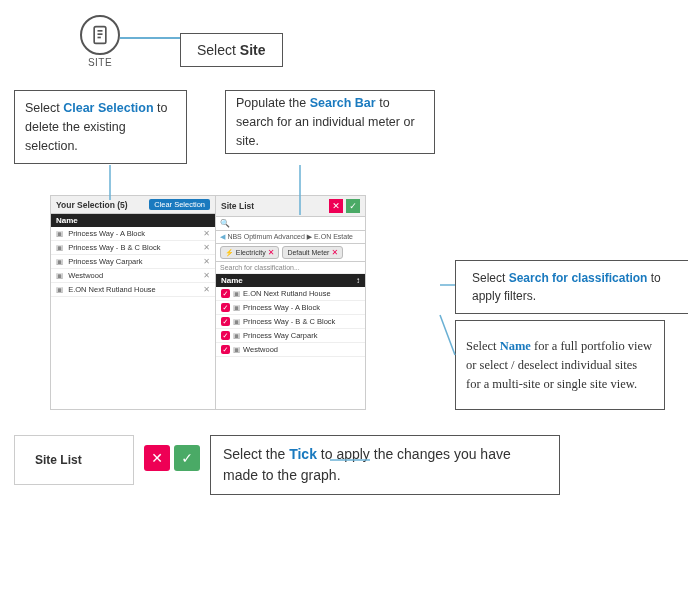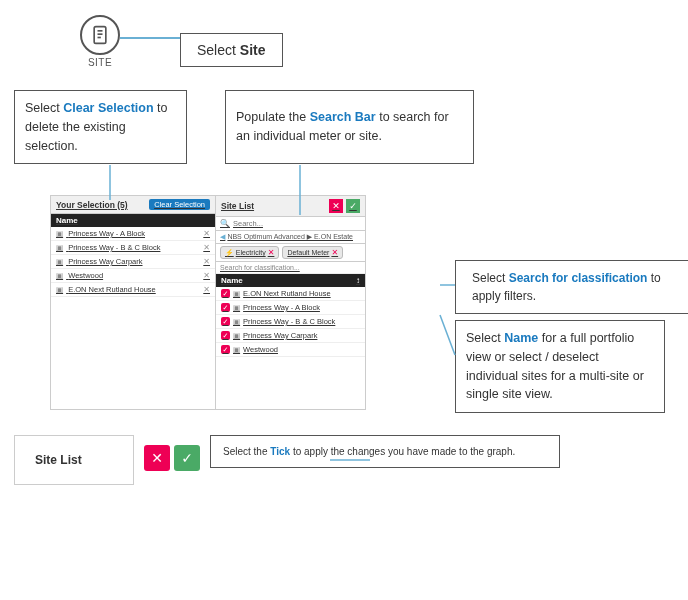--- a/index.html
+++ b/index.html
@@ -83,41 +83,40 @@
       font-size: 12.5px;
       line-height: 1.5;
     }
     .callout-clear .highlight { font-weight: bold; color: #1a7abf; }
 
     
     .callout-search {
       position: absolute;
       top: 90px;
       left: 225px;
-      width: 249px;
+      width: 210px;
       border: 1.5px solid #555;
       background: #fff;
-      padding: 17px 10px;
+      padding: 3px 10px;
       font-size: 12.5px;
       line-height: 1.5;
     }
     .callout-search .highlight { font-weight: bold; color: #1a7abf; }
 
     
     .mockup {
       position: absolute;
       top: 195px;
       left: 50px;
       width: 316px;
       height: 215px;
       border: 1px solid #ccc;
       background: #f5f5f5;
       display: flex;
       font-size: 9px;
-      text-decoration: underline;
     }
 
     
     .panel-selection {
       width: 165px;
       border-right: 1px solid #ccc;
       background: #fff;
     }
     .panel-selection .panel-header {
       background: #f0f0f0;
@@ -264,23 +263,24 @@
     .callout-classif .highlight { font-weight: bold; color: #1a7abf; }
 
     
     .callout-name {
       position: absolute;
       top: 320px;
       left: 455px;
       width: 210px;
       border: 1.5px solid #555;
       background: #fff;
-      padding: 8px 10px;
+      padding: 16px 10px;
       font-size: 12.5px;
       line-height: 1.5;
+      font-family: Liberation Serif, serif;
     }
     .callout-name .highlight { font-weight: bold; color: #1a7abf; }
 
     
     .bottom-area {
       position: absolute;
       top: 435px;
       left: 14px;
       width: 660px;
       display: flex;
@@ -327,21 +327,21 @@
       cursor: pointer;
       display: flex;
       align-items: center;
       justify-content: center;
       border-radius: 3px;
     }
     .callout-tick {
       border: 1.5px solid #555;
       background: #fff;
       padding: 8px 12px;
-      font-size: 10px;
+      font-size: 14px;
       line-height: 1.5;
       width: 350px;
       margin-top: 0;
     }
     .callout-tick .highlight { font-weight: bold; color: #1a7abf; }
 
     
     .connectors {
       position: absolute;
       top: 0; left: 0;
@@ -412,21 +412,20 @@
   <div class="panel-site-list">
     <div class="site-list-header">
       <span>Site List</span>
       <div class="site-list-btns">
         <button class="btn-x">✕</button>
         <button class="btn-check">✓</button>
       </div>
     </div>
     <div class="search-bar">
       <span style="color:#aaa; font-size:8px;">🔍</span>
-      <input type="text" style="font-size: 7.5px;" placeholder="Search...">
     </div>
     <div class="breadcrumb-row">
       <span style="color:#6ab0d4;">◀</span>
       <span>NBS Optimum Advanced ▶ E.ON Estate</span>
     </div>
     <div class="filter-row">
       <div class="filter-chip">
         <span style="color:#e05;">⚡</span>
         <span>Electricity</span>
         <span class="chip-x">✕</span>

